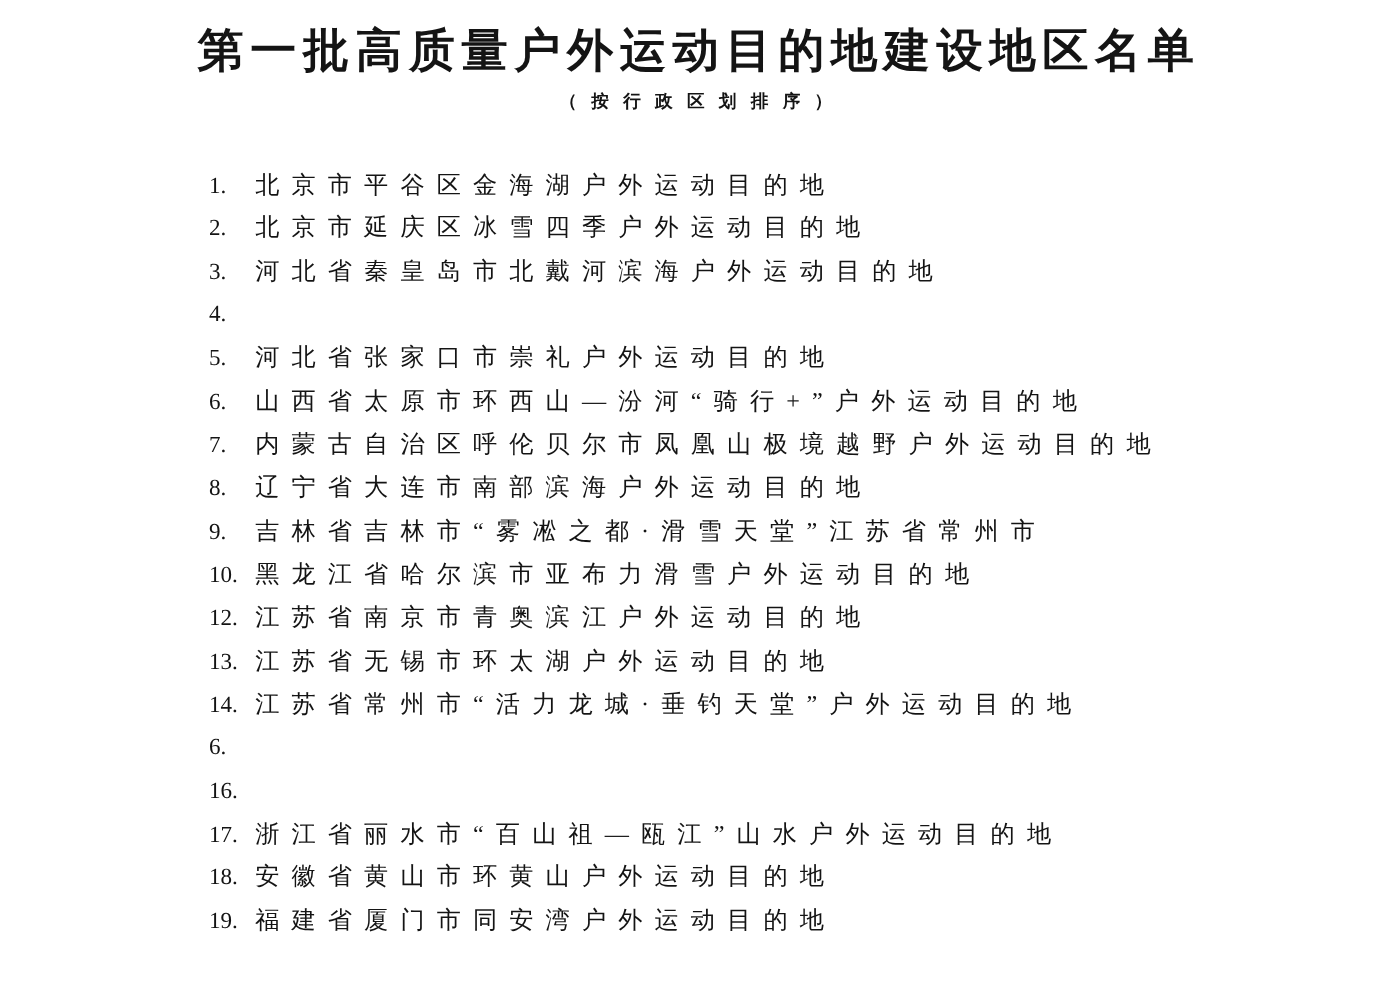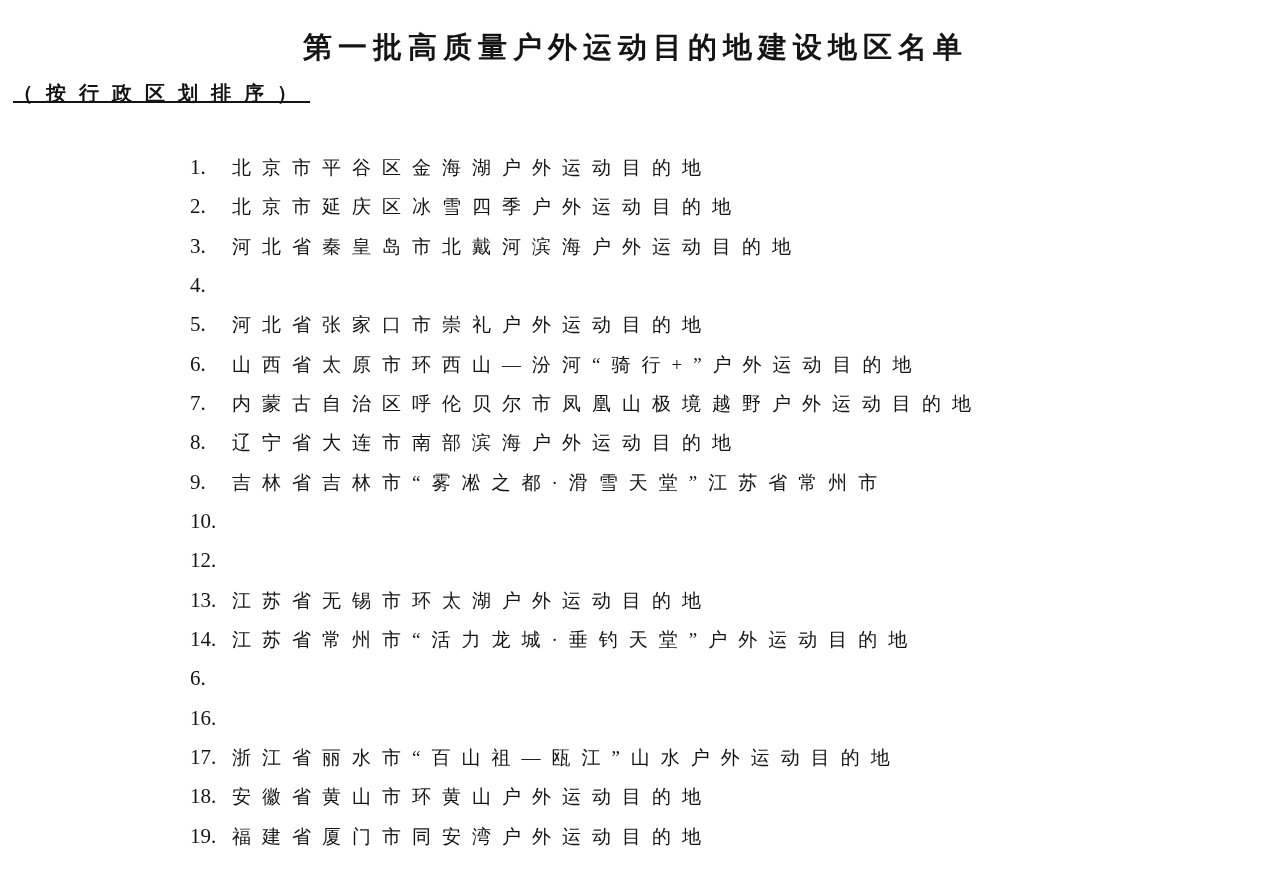--- a/index.html
+++ b/index.html
@@ -19,40 +19,39 @@
     width: 1265px;
     height: 893px;
     background: #ffffff;
   }
   .title {
     position: absolute;
     top: 26px;
     left: 0;
     width: 100%;
     text-align: center;
-    font-size: 29px;
+    font-size: 42px;
     font-weight: bold;
     letter-spacing: 6px;
     text-indent: 6px;
     line-height: 42px;
     white-space: nowrap;
   }
   .subtitle {
     position: absolute;
     top: 78px;
     left: 0;
     width: 100%;
-    text-align: left;
-    font-size: 20px;
+    text-align: center;
+    font-size: 16px;
     font-weight: bold;
     letter-spacing: 13px;
     text-indent: 13px;
     line-height: 30px;
     white-space: nowrap;
-    text-decoration: underline;
   }
   .list {
     position: absolute;
     top: 148px;
     left: 190px;
     right: 0;
   }
   .row {
     display: flex;
     align-items: baseline;
@@ -61,21 +60,21 @@
     white-space: nowrap;
   }
   .num {
     flex: none;
     width: 42px;
     font-size: 21px;
     letter-spacing: 0;
   }
   .txt {
     flex: none;
-    font-size: 19px;
+    font-size: 22px;
     letter-spacing: 11px;
   }
 </style>
 </head>
 <body>
 
 <div class="doc">
   <div class="title">第一批高质量户外运动目的地建设地区名单</div>
   <div class="subtitle">（按行政区划排序）</div>
   <div class="list">
@@ -109,23 +108,25 @@
       <div class="row">
     <span class="num">8.</span>
     <span class="txt">辽宁省大连市南部滨海户外运动目的地</span>
   </div>
       <div class="row">
     <span class="num">9.</span>
     <span class="txt">吉林省吉林市“雾凇之都·滑雪天堂”江苏省常州市</span>
   </div>
       <div class="row">
     <span class="num">10.</span>
+    <span class="txt">黑龙江省哈尔滨市亚布力滑雪户外运动目的地</span>
   </div>
       <div class="row">
     <span class="num">12.</span>
+    <span class="txt">江苏省南京市青奥滨江户外运动目的地</span>
   </div>
       <div class="row">
     <span class="num">13.</span>
     <span class="txt">江苏省无锡市环太湖户外运动目的地</span>
   </div>
       <div class="row">
     <span class="num">14.</span>
     <span class="txt">江苏省常州市“活力龙城·垂钓天堂”户外运动目的地</span>
   </div>
       <div class="row">

